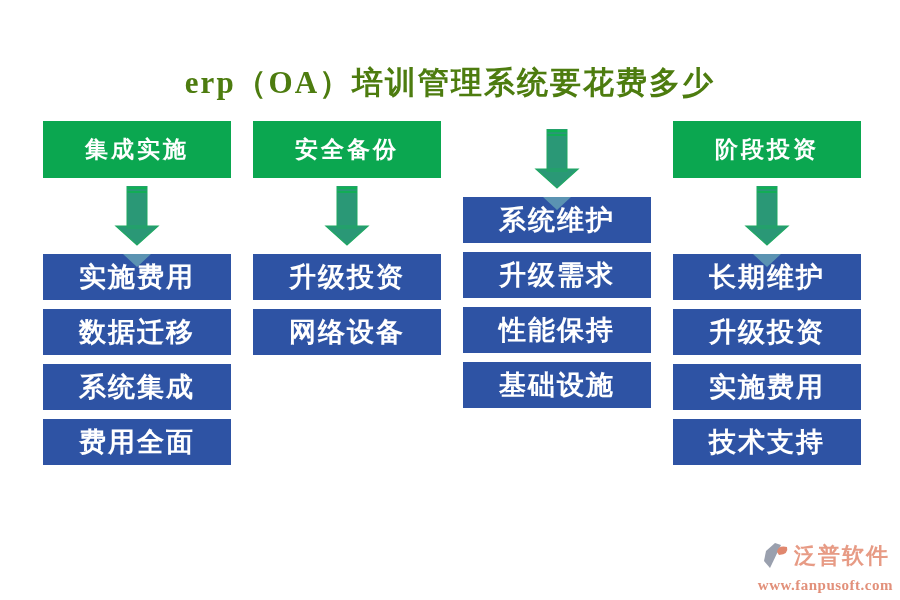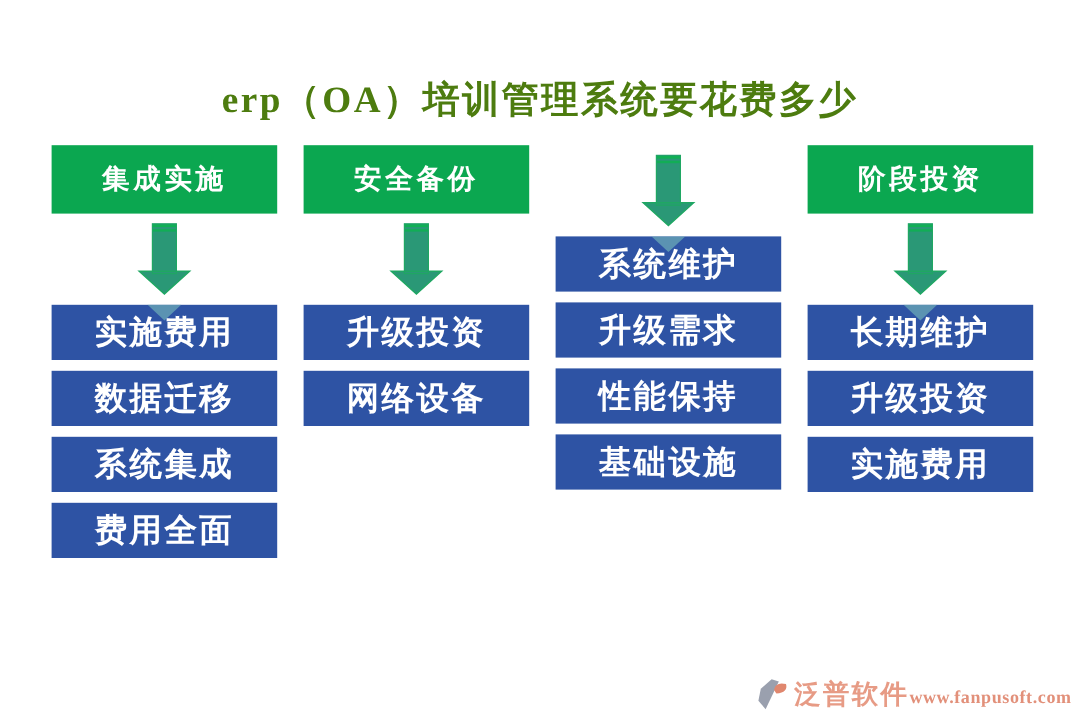--- a/index.html
+++ b/index.html
@@ -82,20 +82,21 @@
     width:0; height:0;
     border-left:14px solid transparent;
     border-right:14px solid transparent;
     border-top:13px solid rgba(130,200,190,0.55);
   }
 
   .logo {
     position:absolute;
     right:7px; bottom:6px;
     display:flex;
+    flex-direction:column;
     align-items:center;
   }
   .logo-row {
     display:flex;
     align-items:center;
     gap:3px;
   }
   .logo-name {
     font-size:22px;
     font-weight:bold;
@@ -180,20 +181,21 @@
         <rect x="13" y="1" width="20" height="2.2" fill="#10b054"></rect>
         <rect x="13" y="5" width="20" height="2" fill="#12ad56"></rect>
         <polygon points="2,40 44,40 23,59" fill="#2a9876" stroke="#1fa763" stroke-width="1.2"></polygon>
         <rect x="13" y="0" width="20" height="42" fill="none" stroke="#1fa763" stroke-width="1"></rect>
       </svg>
     </div>
     <div class="items">
       <div class="item first">长期维护</div>
       <div class="item">升级投资</div>
       <div class="item">实施费用</div>
+      <div class="item">技术支持</div>
     </div>
   </div>
 
 </div>
 
 <div class="logo">
   <div class="logo-row">
     <span style="display:inline-flex;">
       <svg width="30" height="30" viewBox="0 0 30 30">
         <polygon points="5,10 14,2 20,4 9,27 3,20" fill="#9aa0ae"></polygon>

